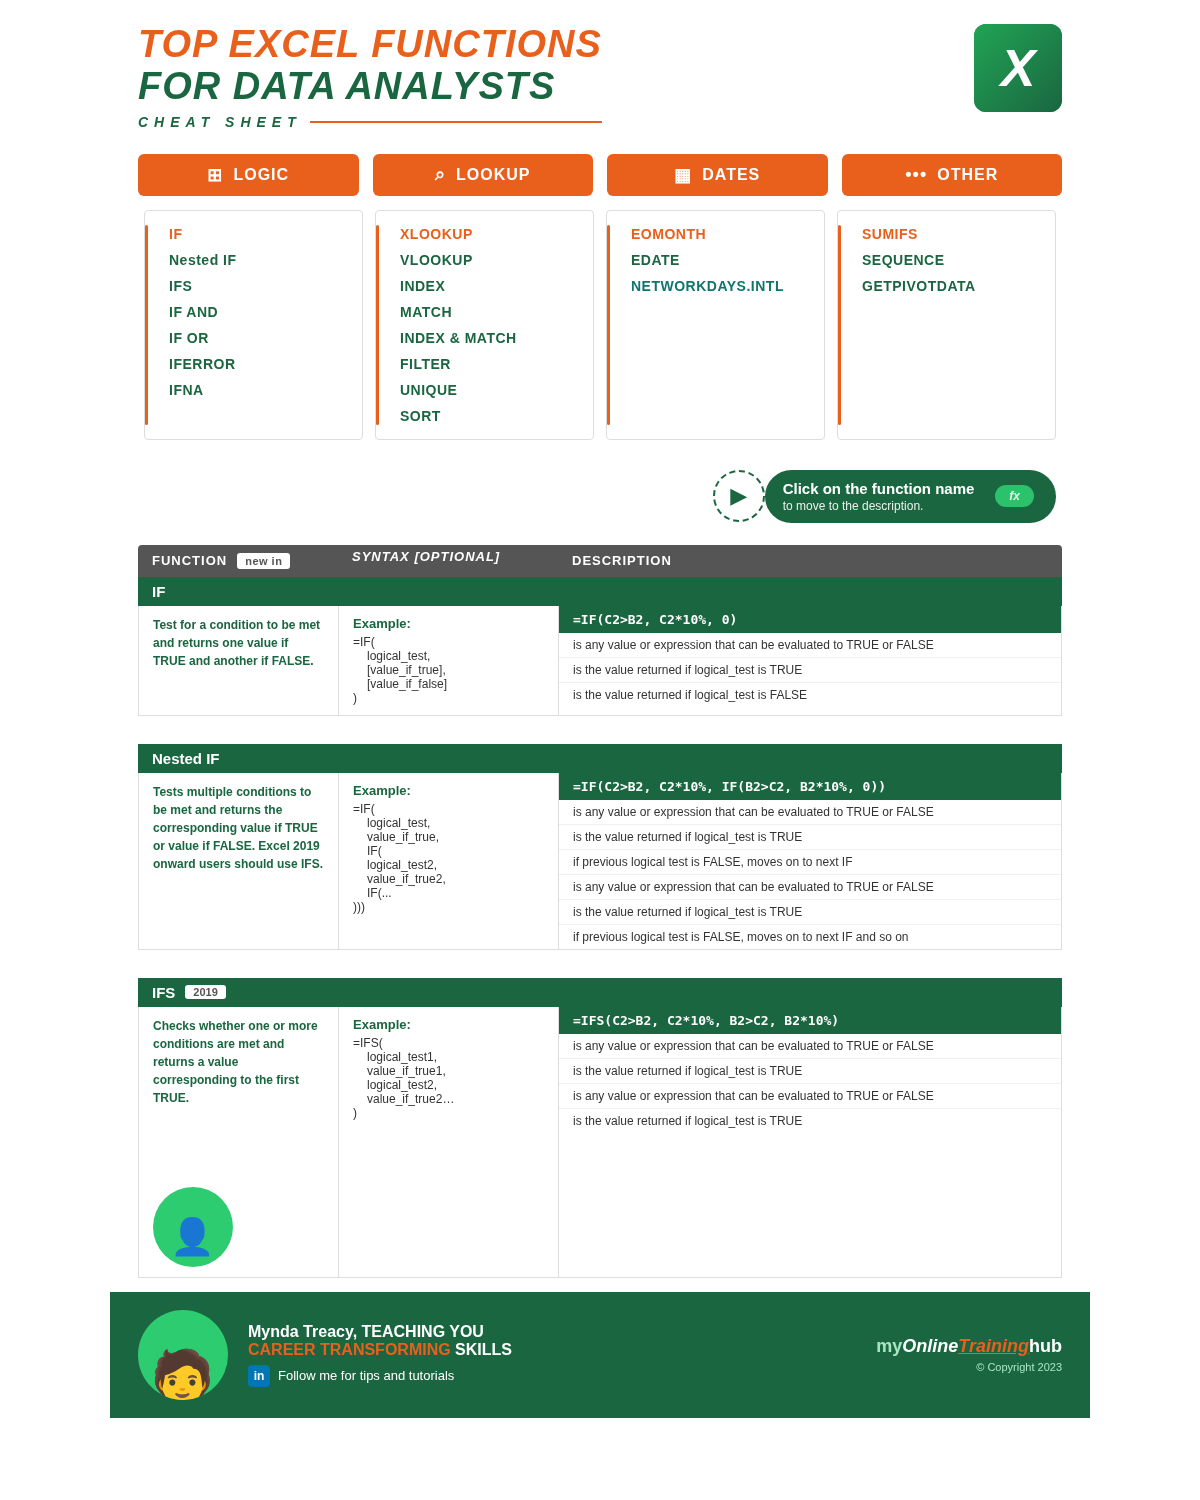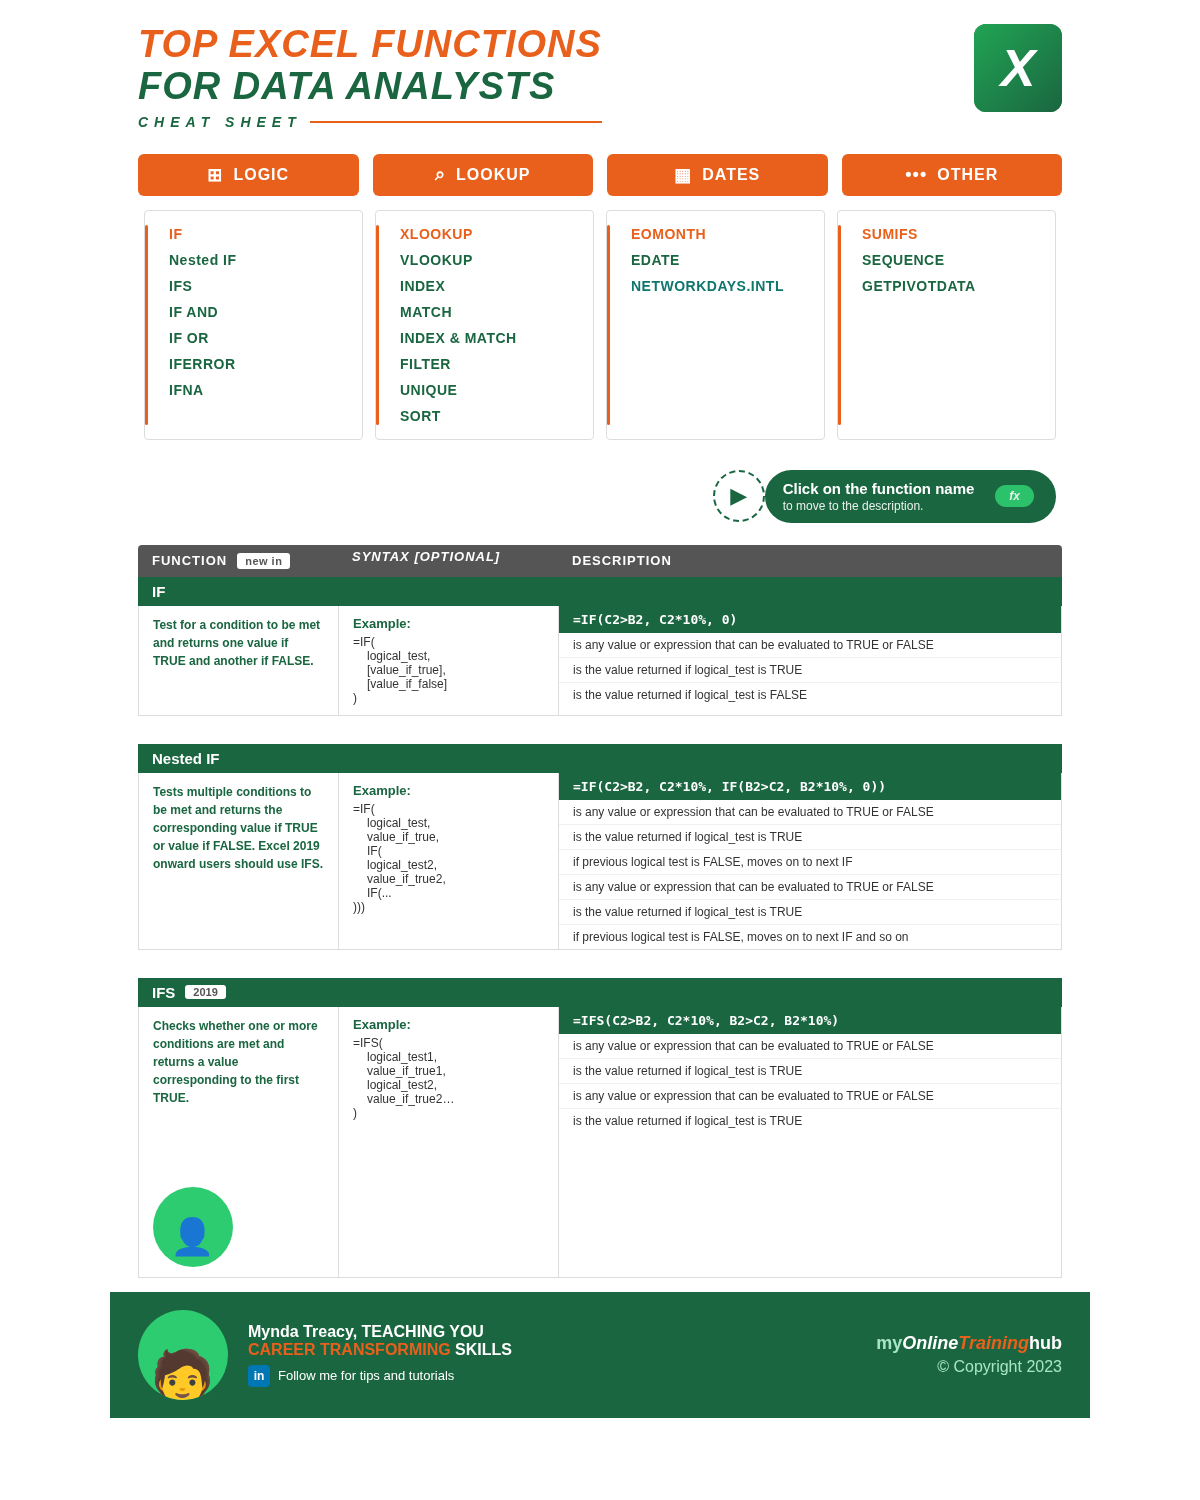--- a/index.html
+++ b/index.html
@@ -331,21 +331,21 @@
     .footer-logo {
       margin-left: auto;
       text-align: right;
     }
     .footer-logo .brand {
       font-size: 18px;
       font-weight: 900;
       color: #fff;
     }
     .footer-logo .copyright {
-      font-size: 16px;
+      font-size: 11px;
       color: #a8e6c3;
       margin-top: 4px;
     }
 
     .section-divider {
       height: 14px;
     }
   </style>
 </head>
 <body>
@@ -560,17 +560,17 @@
     <h3>
       <span class="orange">CAREER TRANSFORMING</span> SKILLS
     </h3>
     <div class="footer-linkedin">
       <div class="linkedin-icon">in</div>
       <span>Follow me for tips and tutorials</span>
     </div>
   </div>
   <div class="footer-logo">
     <div class="brand">
-      <span style="color:#a8e6c3;">my</span><span style="font-style:italic;">Online</span><span style="color:#e8601c;font-style:italic;">Training</span><span>hub</span>
+      <span style="color:#a8e6c3;">my</span><span style="font-style:italic;">Online</span><span style="color:#e8601c;font-style:italic;text-decoration:underline;">Training</span><span>hub</span>
     </div>
     <div class="copyright">© Copyright 2023</div>
   </div>
 </div>
 
 </body></html>

